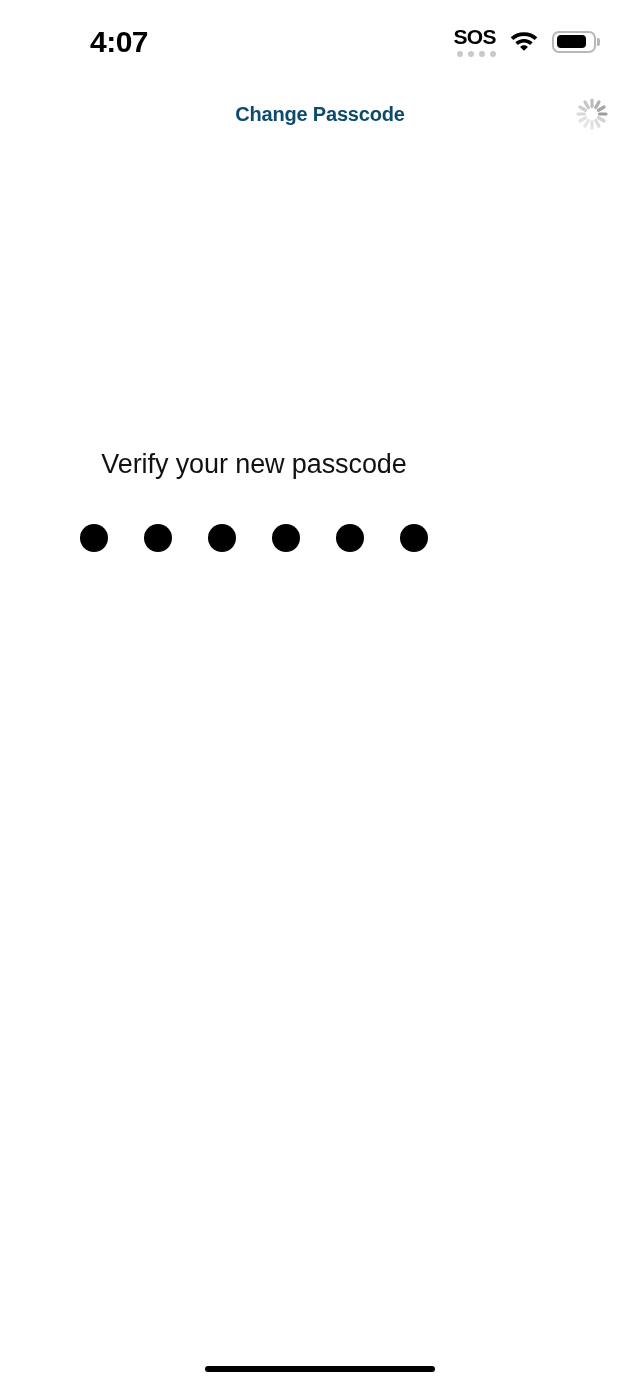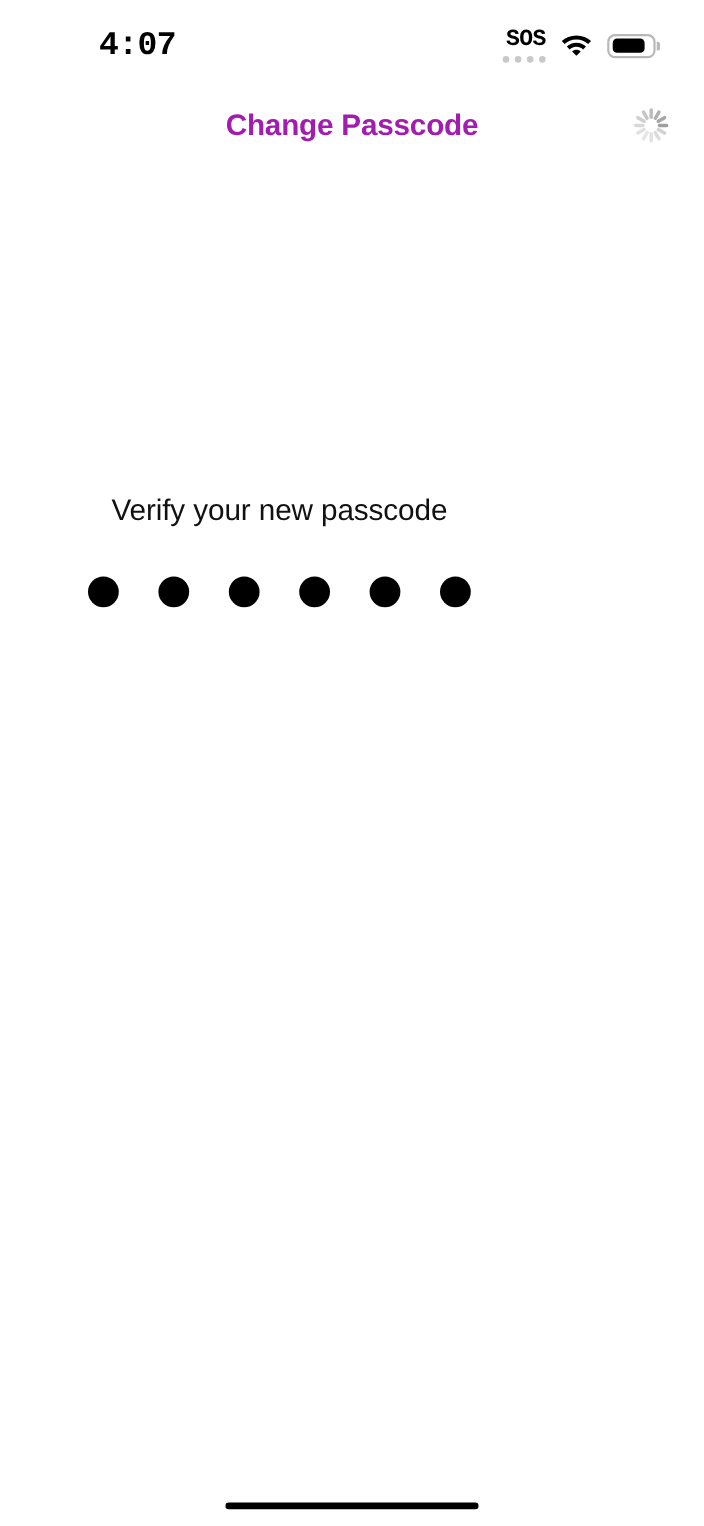--- a/index.html
+++ b/index.html
@@ -23,21 +23,20 @@
   .status-bar {
     position: absolute;
     top: 0;
     left: 0;
     width: 640px;
     height: 80px;
     display: flex;
     align-items: center;
     justify-content: space-between;
     padding: 0 44px 0 90px;
-    font-family: Liberation Mono, monospace;
   }
 
   .status-time {
     font-size: 30px;
     font-weight: bold;
     color: #000000;
     letter-spacing: -0.5px;
     line-height: 1;
     margin-top: 4px;
   }
@@ -110,23 +109,23 @@
     top: 88px;
     left: 0;
     width: 640px;
     height: 52px;
     display: flex;
     align-items: center;
     justify-content: center;
   }
 
   .nav-title {
-    font-size: 27px;
+    font-size: 20px;
     font-weight: bold;
-    color: #a21caf;
+    color: #0c4a6e;
     letter-spacing: -0.2px;
   }
 
   .nav-spinner {
     position: absolute;
     right: 28px;
     top: 50%;
     transform: translateY(-50%);
     width: 40px;
     height: 40px;

